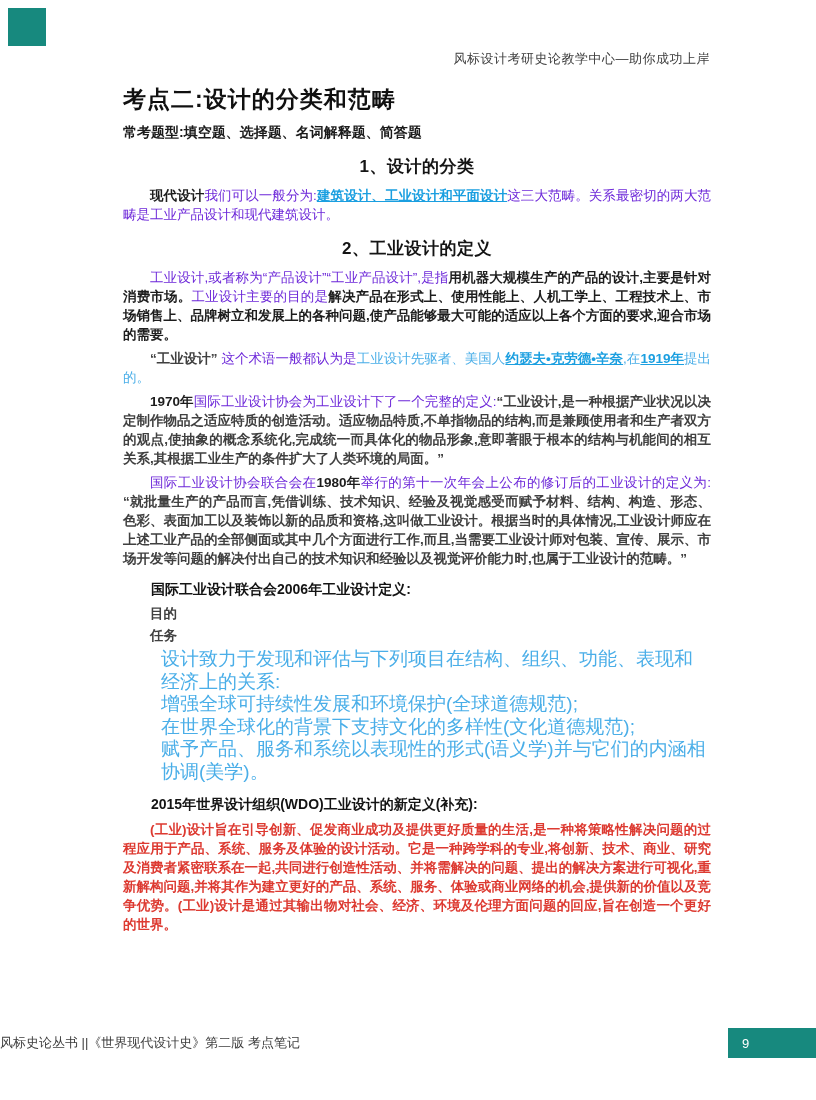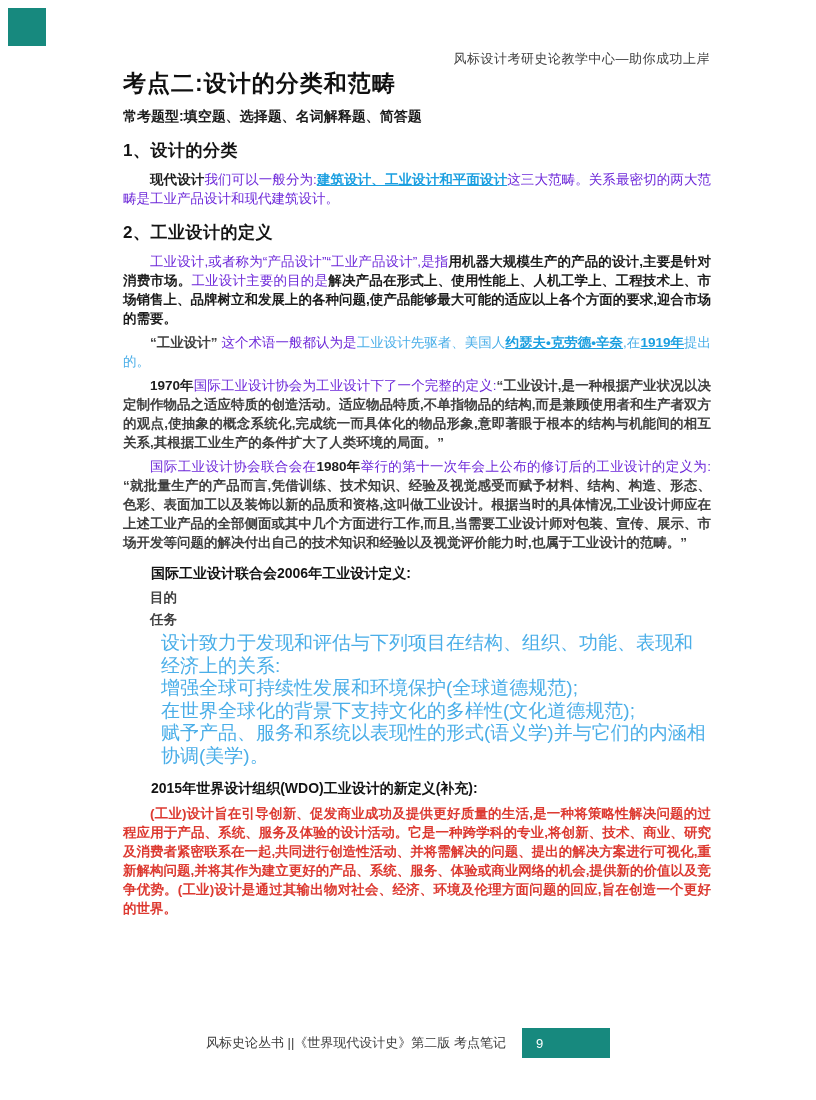--- a/index.html
+++ b/index.html
@@ -11,44 +11,44 @@
   }
   .corner-square {
     position:absolute; left:8px; top:8px; width:38px; height:38px;
     background:#17897e;
   }
   .header-line {
     position:absolute; top:50px; right:106px;
     font-size:13px; color:#3d3d3d; letter-spacing:0.5px;
   }
   .content {
-    position:absolute; left:123px; top:68px; width:588px; color:#262626;
+    position:absolute; left:123px; top:84px; width:588px; color:#262626;
   }
   .page-title {
     font-size:23px; font-weight:900; color:#101010;
     letter-spacing:1px; margin:0 0 9px 0;
   }
   .page-subtitle {
     font-size:14px; font-weight:700; color:#1b1b1b; margin:0 0 10px 0;
   }
-  .blk-h2 { font-size:17px; font-weight:800; color:#141414; margin:13px 0 8px 0; letter-spacing:0.5px; }
+  .blk-h2 { font-size:17px; font-weight:800; color:#141414; margin:13px 0 8px 0; letter-spacing:0.5px;text-align:center; }
   .blk-h3 { font-size:14px; font-weight:700; color:#141414; text-indent:2em; margin:13px 0 6px 0; }
   .blk-p  { font-size:13.5px; line-height:19px; text-align:justify; text-indent:2em; margin:0 0 5px 0; }
   .blk-label { font-size:13.5px; font-weight:700; text-indent:2em; margin:4px 0 3px 0; }
   .blk-line  { font-size:19px; line-height:22.5px; padding-left:2em; }
   .r-n  { color:#6d28d9; }
   .r-b  { color:#1d1d1d; font-weight:700; }
   .r-ab { color:#404040; font-weight:700; }
   .r-al { color:#1b9fe0; font-weight:700; text-decoration:underline; }
   .r-lb { color:#4aaee8; }
   .r-rb { color:#dd3a31; font-weight:700; }
   .r-hd { }
   .footer {
     position:absolute; left:0; top:1028px; width:816px; height:30px;
-    display:flex; align-items:center; justify-content:center;
+    display:flex; align-items:center; justify-content:space-between;
   }
   .footer-text { font-size:13px; color:#3d3d3d; margin-right:16px; }
   .page-badge {
     width:88px; height:30px; background:#17897e; color:#ffffff;
     font-size:13px; display:flex; align-items:center;
   }
   .page-badge span { margin-left:14px; }
 </style>
 </head>
 <body>

